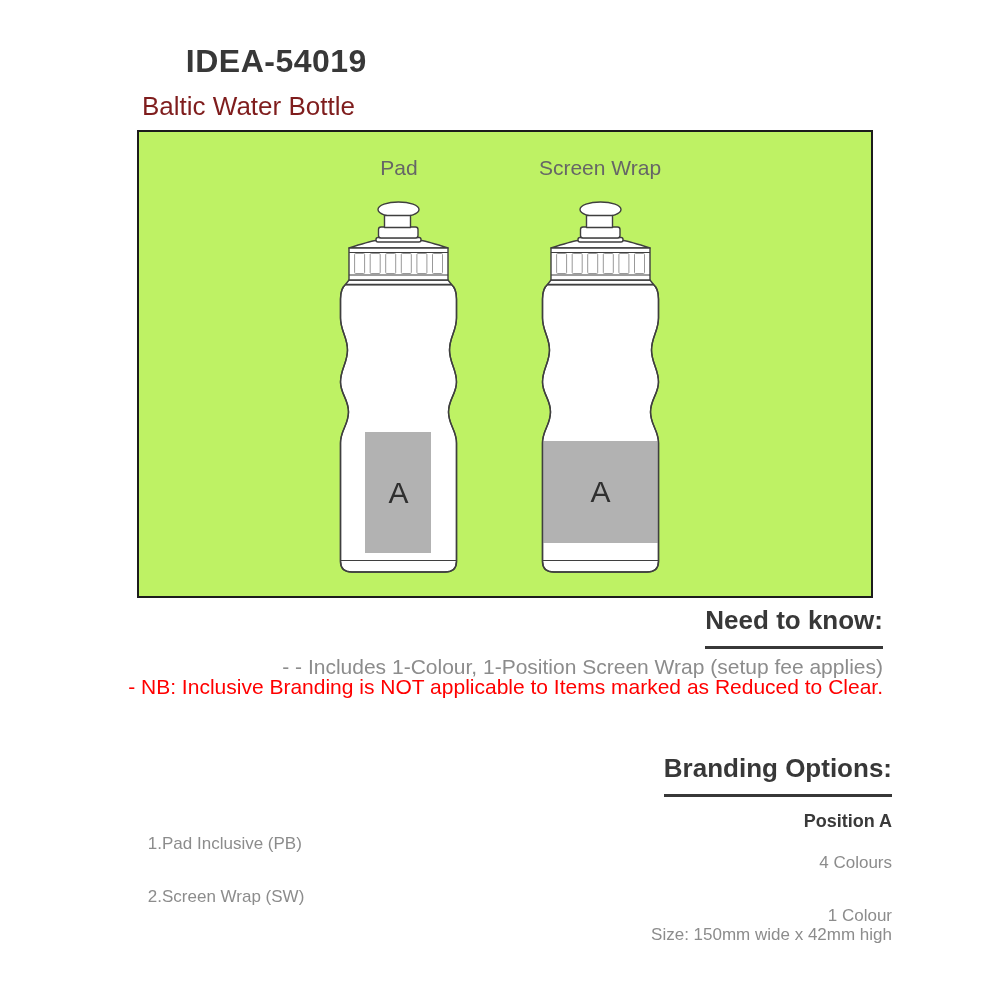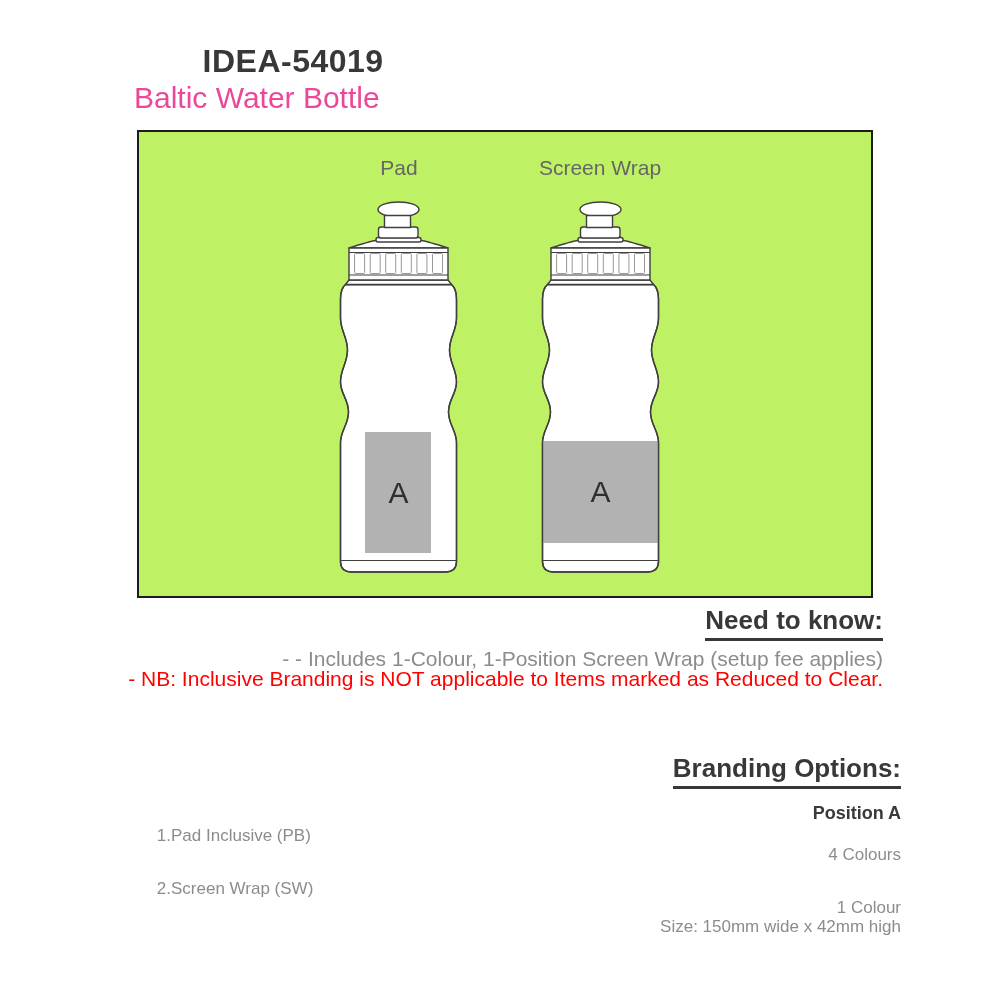--- a/index.html
+++ b/index.html
@@ -12,22 +12,22 @@
   }
   .abs { position: absolute; text-align: right; }
 
   
   #header { left: 130px; top: 44px; }
   #product-code {
     margin: 0; font-size: 32px; font-weight: bold;
     color: #383838; letter-spacing: 0.5px; line-height: 34px;
   }
   #product-name {
-    margin: 4px; font-size: 30px; font-weight: normal;
-    color: #ec4899; line-height: 32px;
+    margin: 12px; font-size: 26px; font-weight: normal;
+    color: #7f1d1d; line-height: 32px;
   }
 
   
   #diagram-box {
     left: 137px; top: 130px;
     width: 732px; height: 464px;
     border: 2px solid #1c1c1c;
     background: #bef264;
   }
   .bottle-label {
@@ -39,29 +39,29 @@
   #bottle-label-wrap { left: 461px; }
   .bottle-svg { position: absolute; top: 68px; width: 120px; height: 375px; }
   #bottle-pad-svg { left: 200px; }
   #bottle-wrap-svg { left: 402px; }
 
   
   #need-to-know { left: 123px; top: 606px; width: 760px; }
   .section-heading {
     display: inline-block; margin: 0;
     font-size: 26px; font-weight: bold; color: #383838;
-    border-bottom: 3px solid #383838; padding-bottom: 4px;
+    border-bottom: 3px solid #383838; padding-bottom: 12px;
     line-height: 28px;
   }
   #ntk-notes { margin-top: 8px; font-size: 21px; line-height: 20px; }
   .note-gray { color: #8c8c8c; }
   .note-red { color: #ff0000; }
 
   
-  #branding-options { left: 141px; top: 754px; width: 760px; }
+  #branding-options { left: 132px; top: 754px; width: 760px; }
   #position-heading {
     margin: 15px 0 0 15px;
     font-size: 18px; font-weight: bold; color: #3a3a3a; line-height: 19px;
   }
   .options { margin-left: 13px; font-size: 17px; color: #8c8c8c; }
   .opt { margin-top: 3px; }
   .opt + .opt { margin-top: 15px; }
   .opt-line { line-height: 19px; display: flex; }
   .opt-num { width: 17px; flex: 0 0 auto; }
   .opt-sub { line-height: 19px; margin-left: 4px; }

